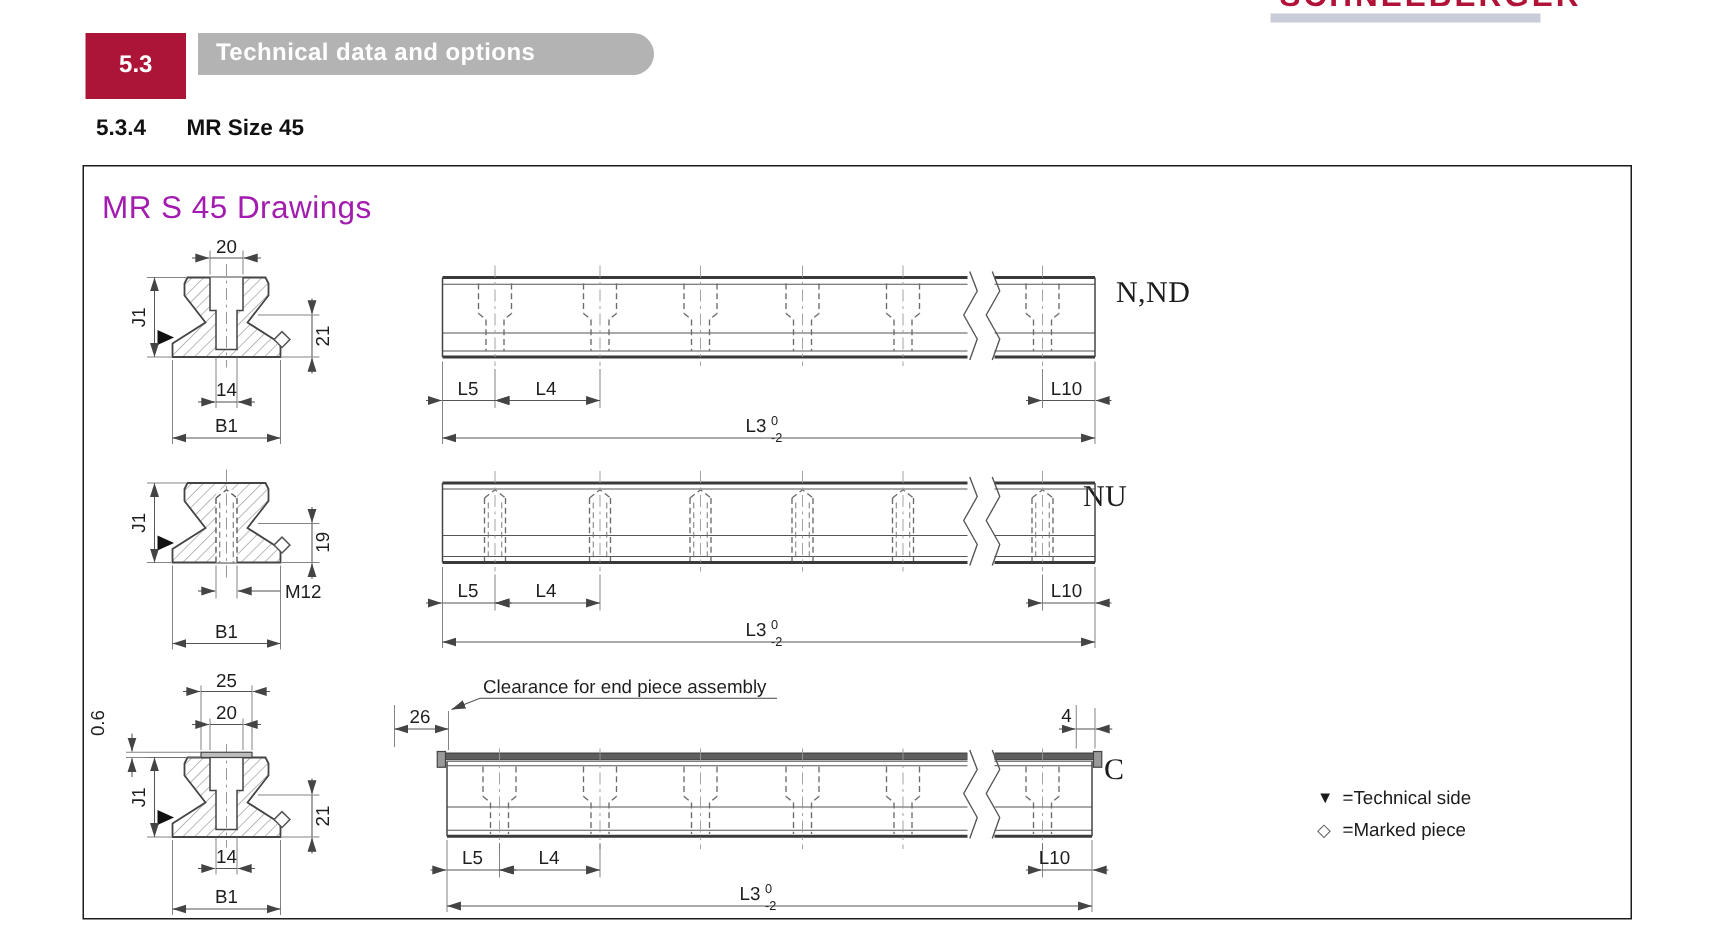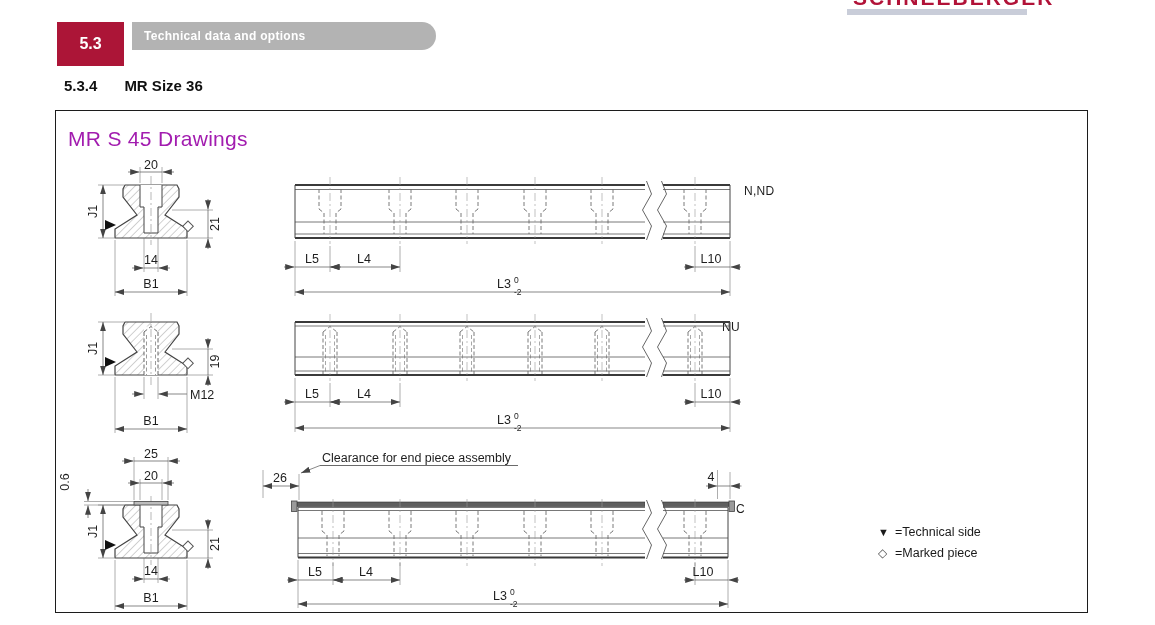--- a/index.html
+++ b/index.html
@@ -10,32 +10,32 @@
   
   .logo-text { left:853px; top:-11px; font-size:21px; font-weight:bold;
                letter-spacing:2px; color:#B11238; white-space:nowrap; line-height:18px; }
   .logo-bar  { left:847px; top:9px; width:180px; height:6px; background:#C9CDD9; }
 
   
   .sec-badge { left:57px; top:22px; width:67px; height:44px; background:#AC1537;
                color:#fff; font-weight:bold; font-size:16px; display:flex;
                align-items:center; justify-content:center; }
   .sec-pill  { left:132px; top:22px; width:304px; height:28px; background:#B3B3B3;
-               border-radius:0 14px 14px 0; color:#fff; font-weight:bold; font-size:12px;
+               border-radius:0 14px 14px 0; color:#fff; font-weight:bold; font-size:16px;
                display:flex; align-items:center; padding-left:12px; box-sizing:border-box;
                letter-spacing:0.3px; }
   .subhead   { left:64px; top:77px; font-size:15px; font-weight:bold; color:#111; }
   .subhead .t { margin-left:27px; }
 
   
   .panel { left:55px; top:110px; width:1033px; height:503px;
            border:1.4px solid #1c1c1c; box-sizing:border-box; background:#fff; }
   .panel-title { left:68px; top:127px; font-size:21px; color:#a21caf; letter-spacing:0.3px; }
 
-  .variant { font-size:12px; color:#1c1c1c; letter-spacing:0.3px; }
+  .variant { font-size:20px; color:#1c1c1c; letter-spacing:0.3px;font-family:Liberation Serif, serif; }
   .v-n  { left:744px; top:184px; }
   .v-nu { left:722px; top:320px; }
   .v-c  { left:736px; top:502px; }
 
   
   .legend { left:878px; top:521px; font-size:12.5px; color:#1a1a1a; }
   .legend .row { display:flex; align-items:center; height:21px; }
   .legend .sym { width:17px; display:inline-block; font-size:11px; }
   .legend .sym.marked { color:#555; font-size:12px; }
 
@@ -53,21 +53,21 @@
 </style>
 </head>
 <body>
 
 <div class="abs logo-text">SCHNEEBERGER</div>
 <div class="abs logo-bar"></div>
 
 <div class="abs sec-badge">5.3</div>
 <div class="abs sec-pill">Technical data and options</div>
 <div class="abs subhead">
-  <span>5.3.4</span><span class="t">MR Size 36</span>
+  <span>5.3.4</span><span class="t">MR Size 45</span>
 </div>
 
 <div class="abs panel"></div>
 <div class="abs panel-title">MR S 45 Drawings</div>
 
 <div class="abs variant v-n">N,ND</div>
 <div class="abs variant v-nu">NU</div>
 <div class="abs variant v-c">C</div>
 
 <div class="abs legend">

